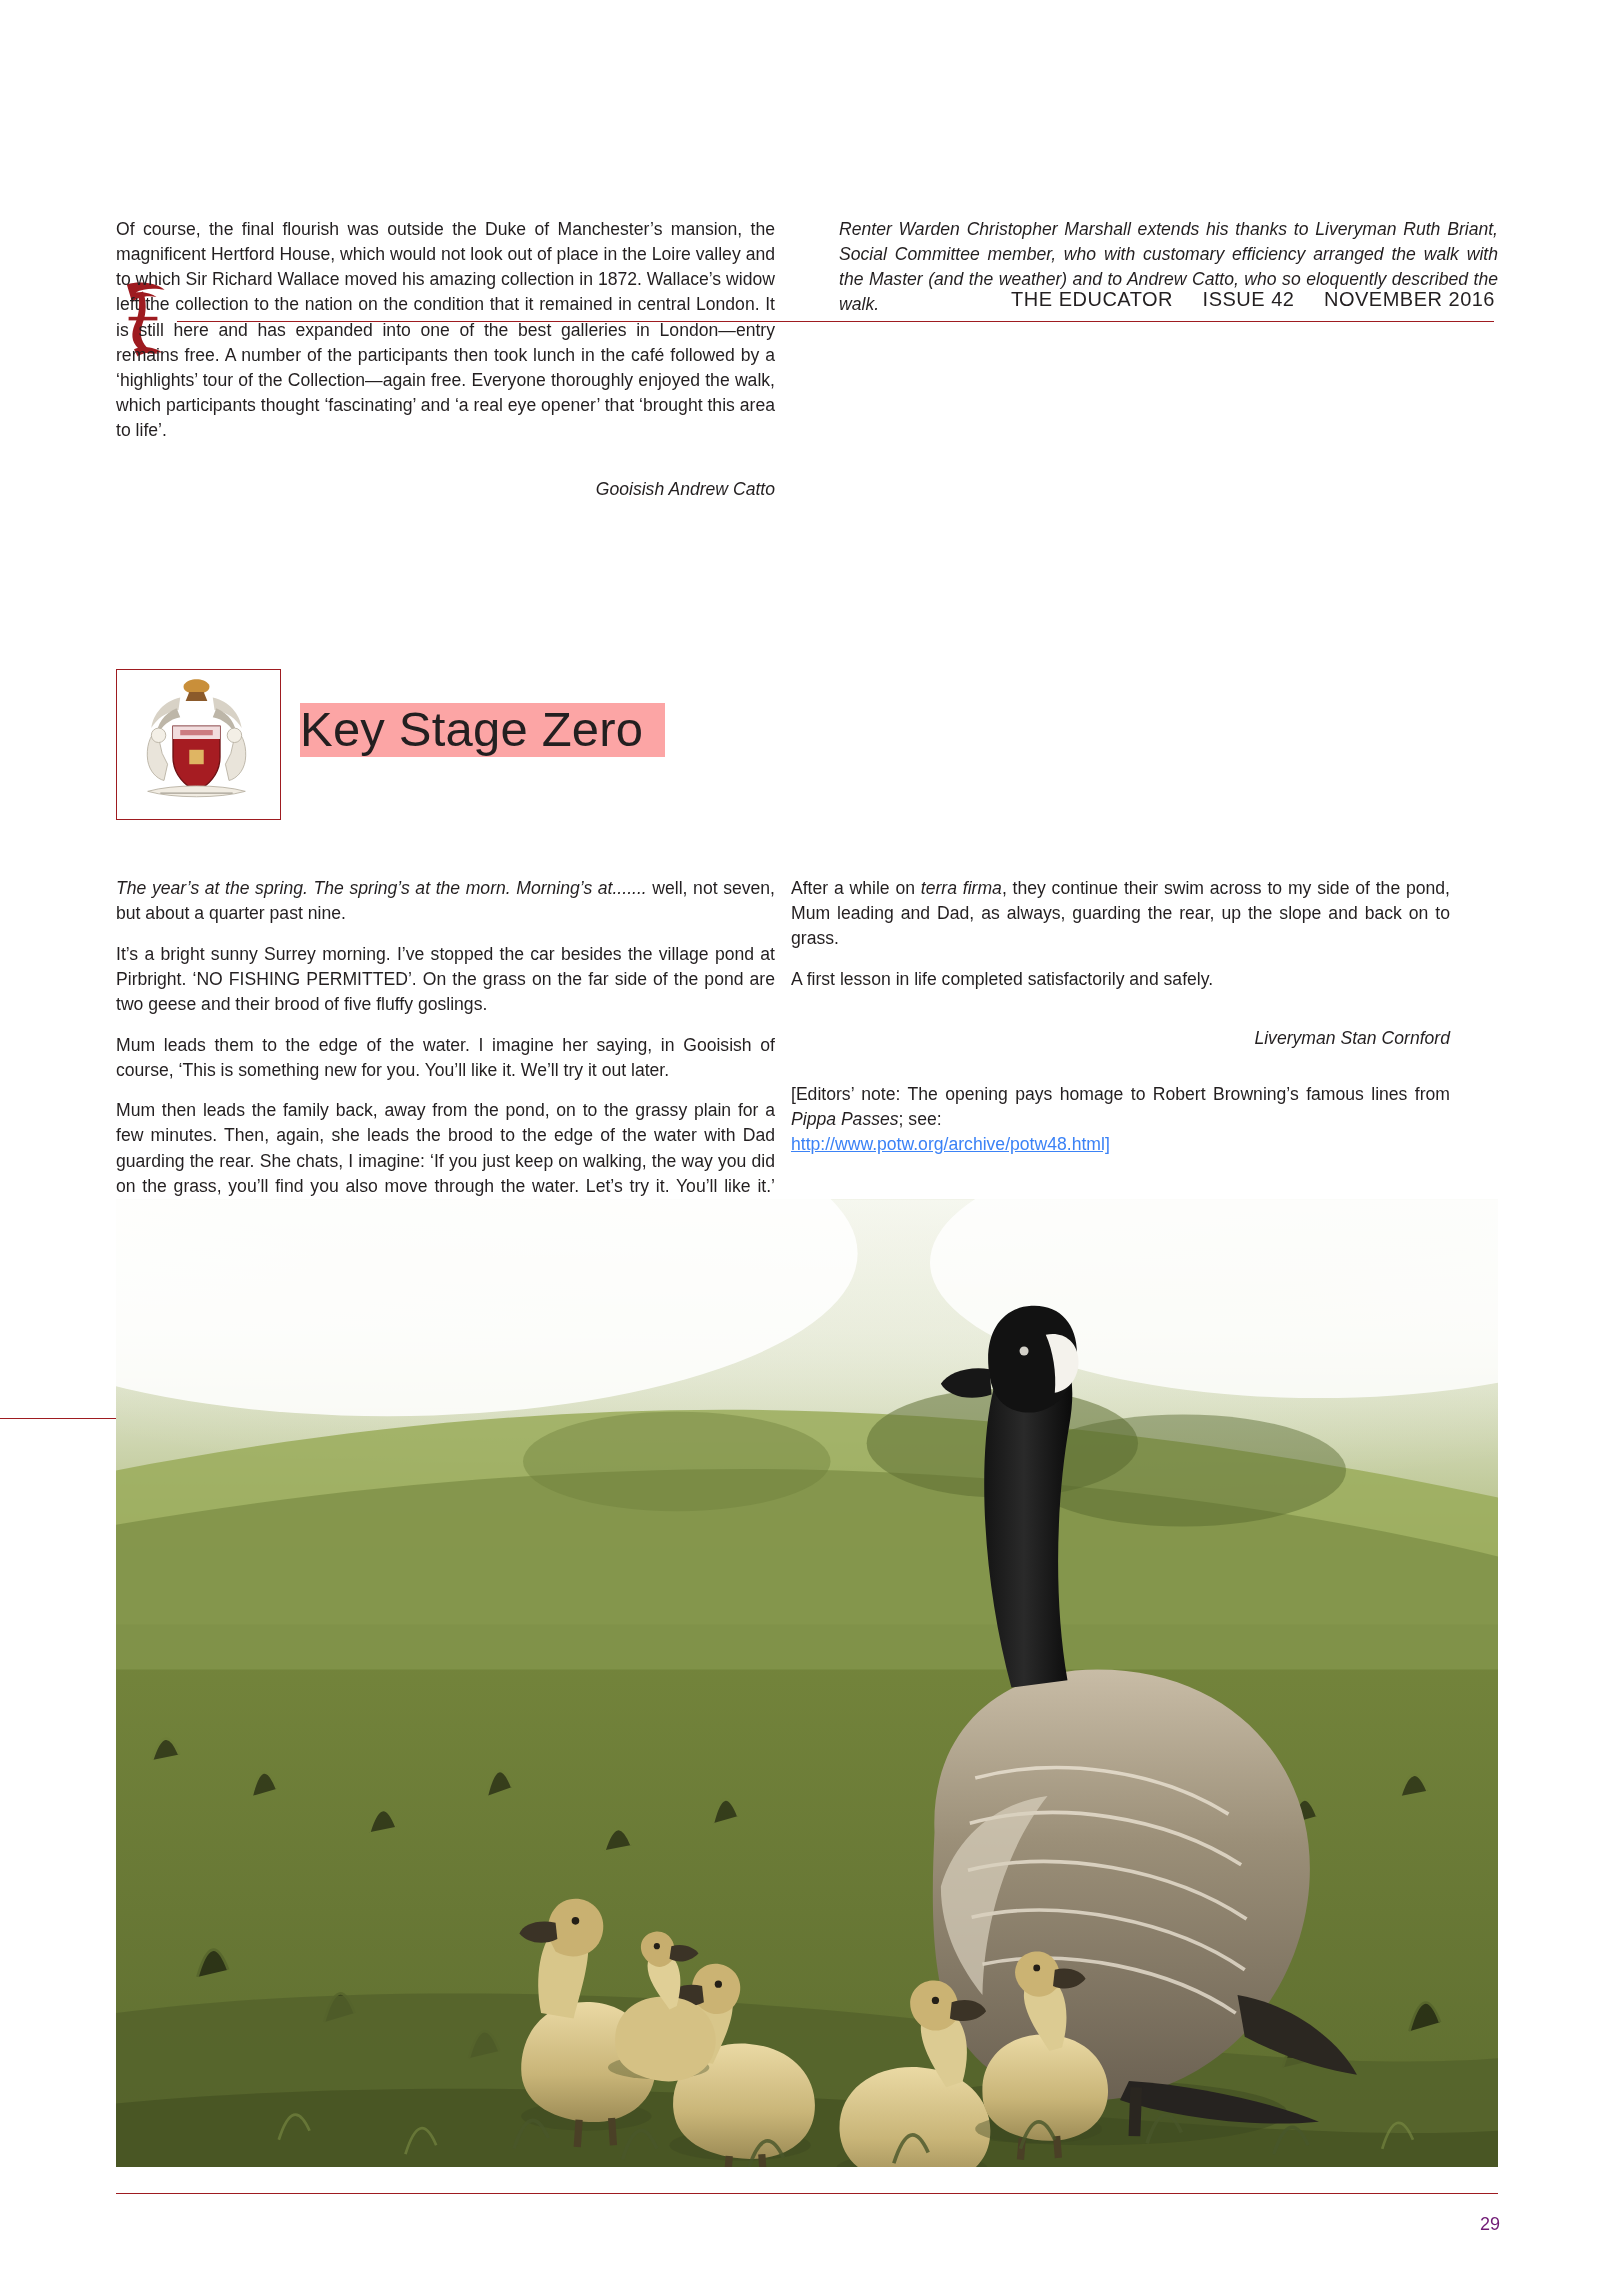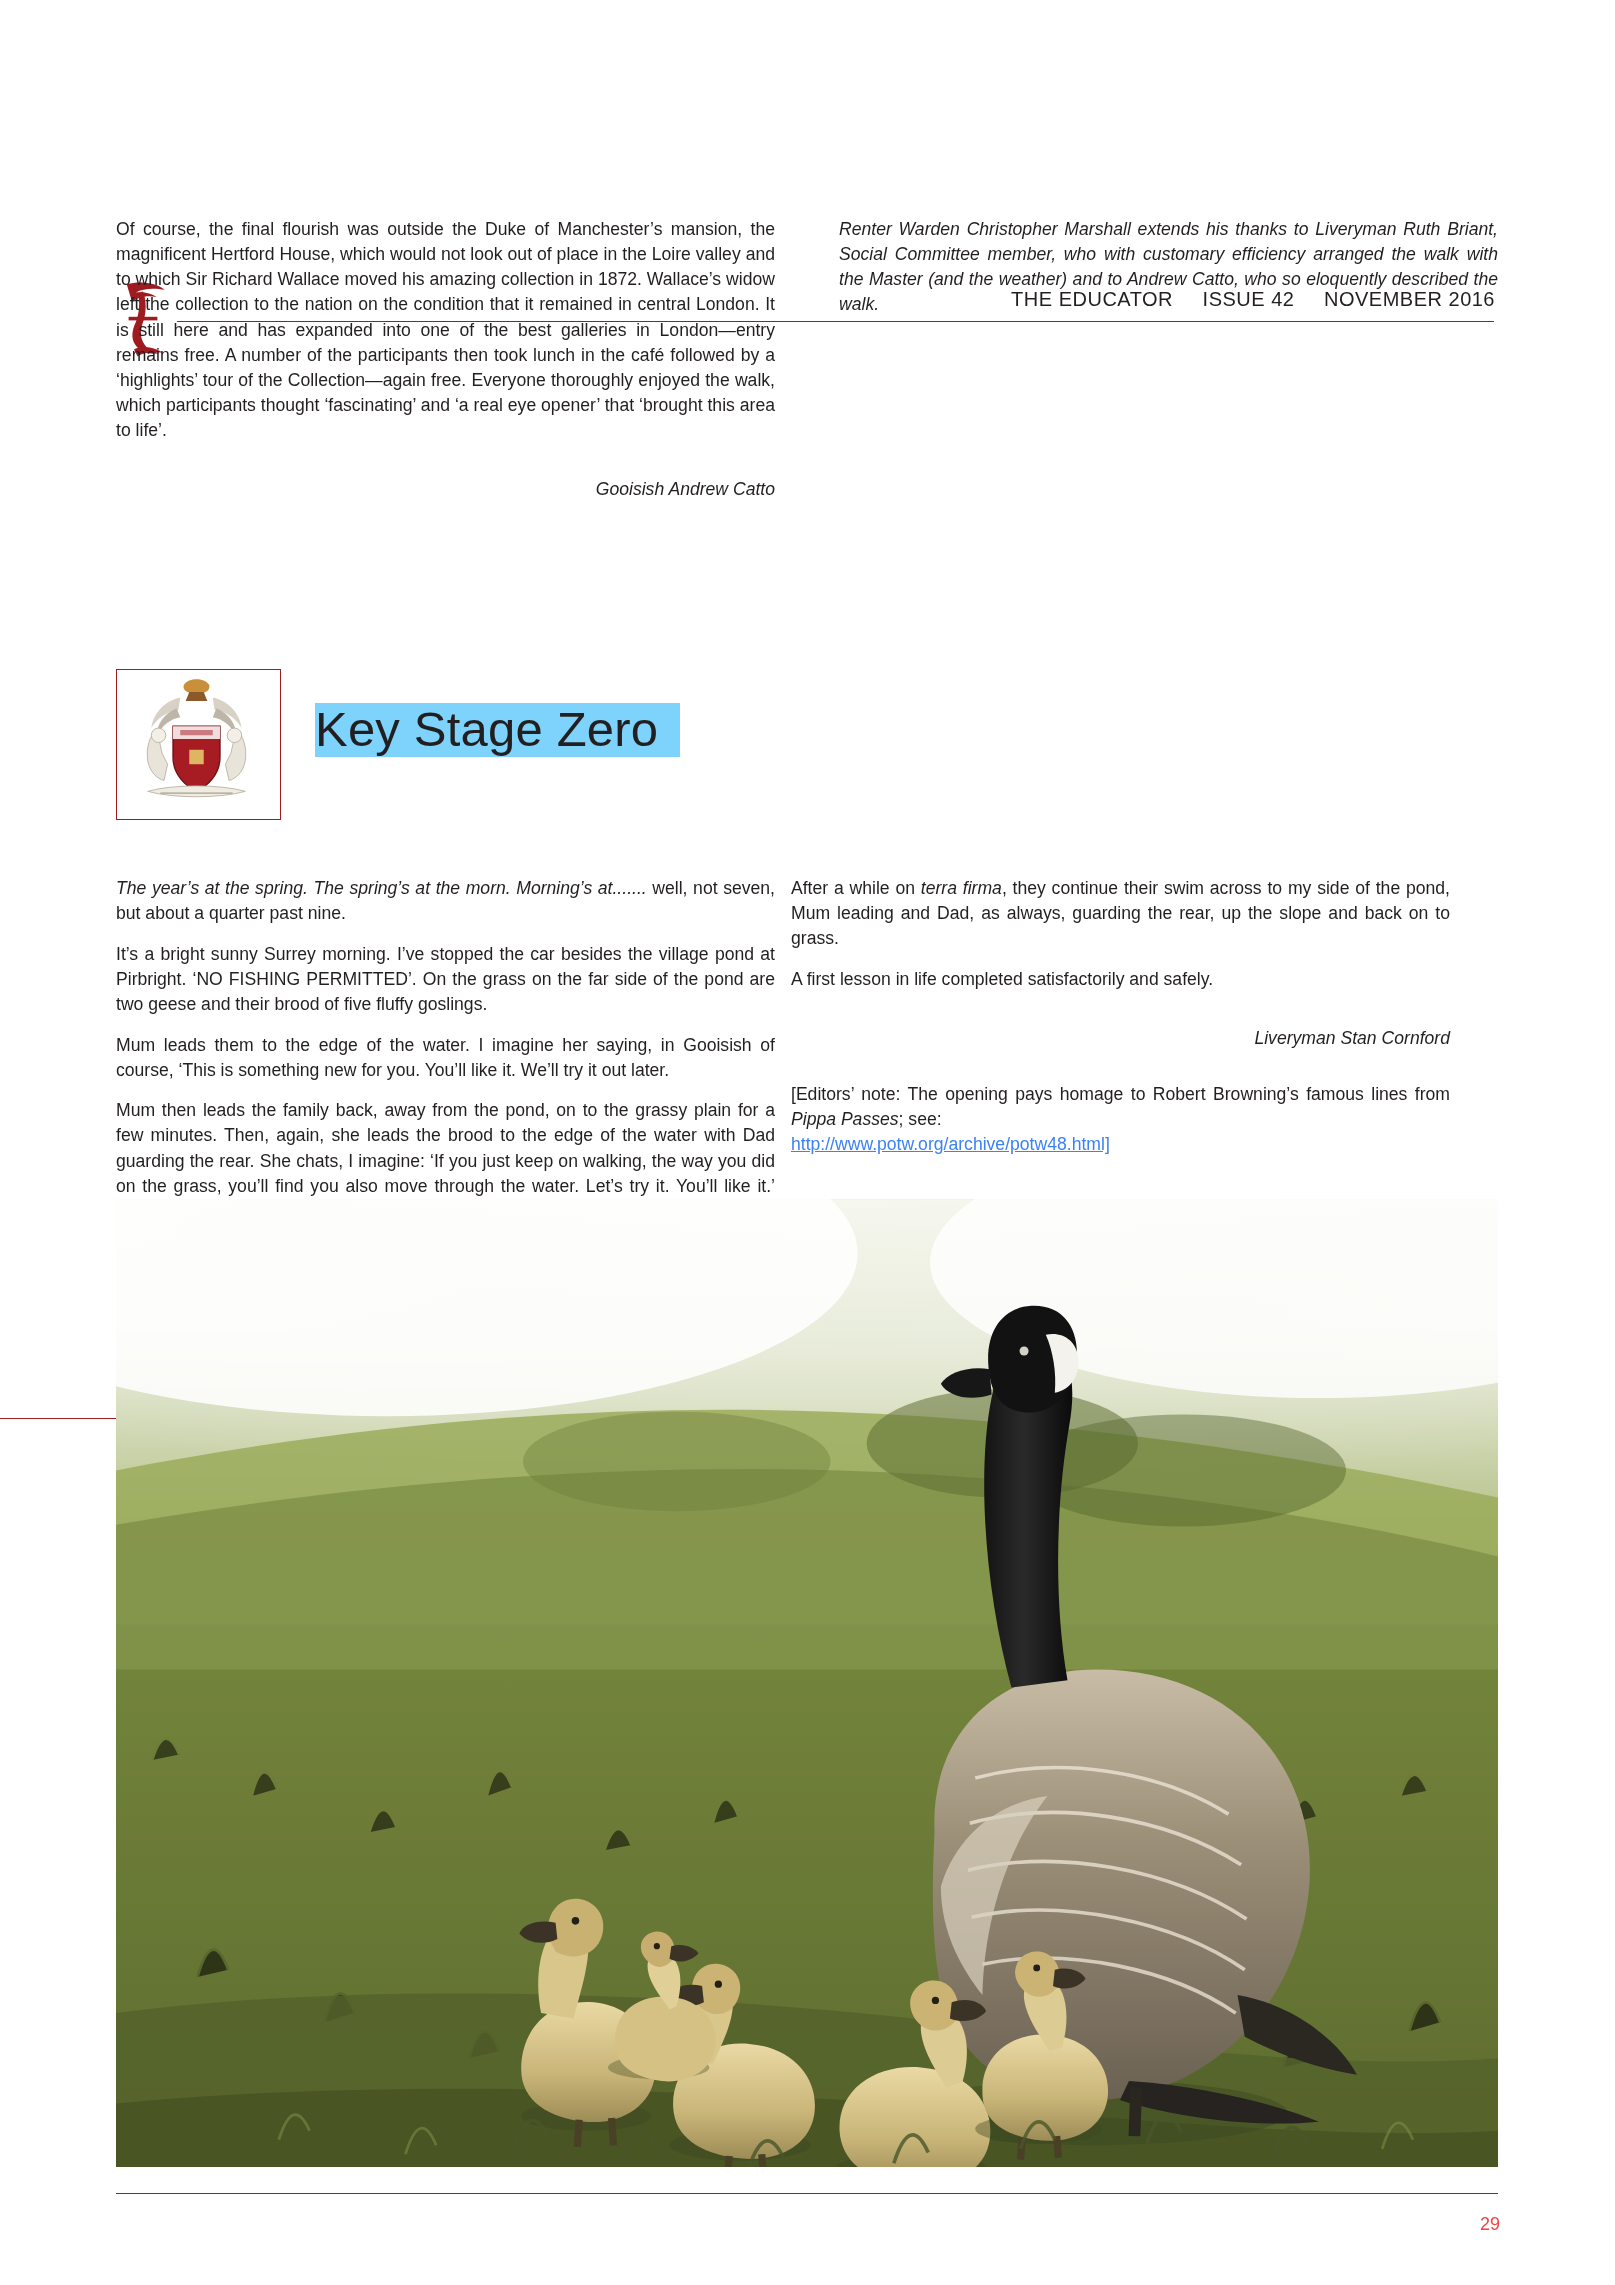--- a/index.html
+++ b/index.html
@@ -126,27 +126,27 @@
     left: 116px;
     top: 669px;
     width: 163px;
     height: 149px;
     border: 1.8px solid #9e1b20;
     background: #ffffff;
     overflow: hidden;
   }
   .section-title {
     position: absolute;
-    left: 315px;
+    left: 300px;
     top: 703px;
     font-size: 49px;
     font-weight: 400;
     color: #231f20;
     letter-spacing: 0.2px;
-    background: #7dd3fc;
+    background: #fca5a5;
     padding-right: 22px;
     line-height: 1.1;
   }
 
   
   .lower-left {
     position: absolute;
     left: 116px;
     top: 876px;
     width: 659px;
@@ -189,21 +189,21 @@
     top: 2193px;
     width: 1382px;
     height: 1.4px;
     background: #9e1b20;
   }
   .page-number {
     position: absolute;
     right: 116px;
     top: 2214px;
     font-size: 18px;
-    color: #ef4444;
+    color: #701a75;
     text-align: right;
   }
 </style>
 </head>
 <body>
 
 <div class="page">
 
   <div class="header">
     <div class="logo">

